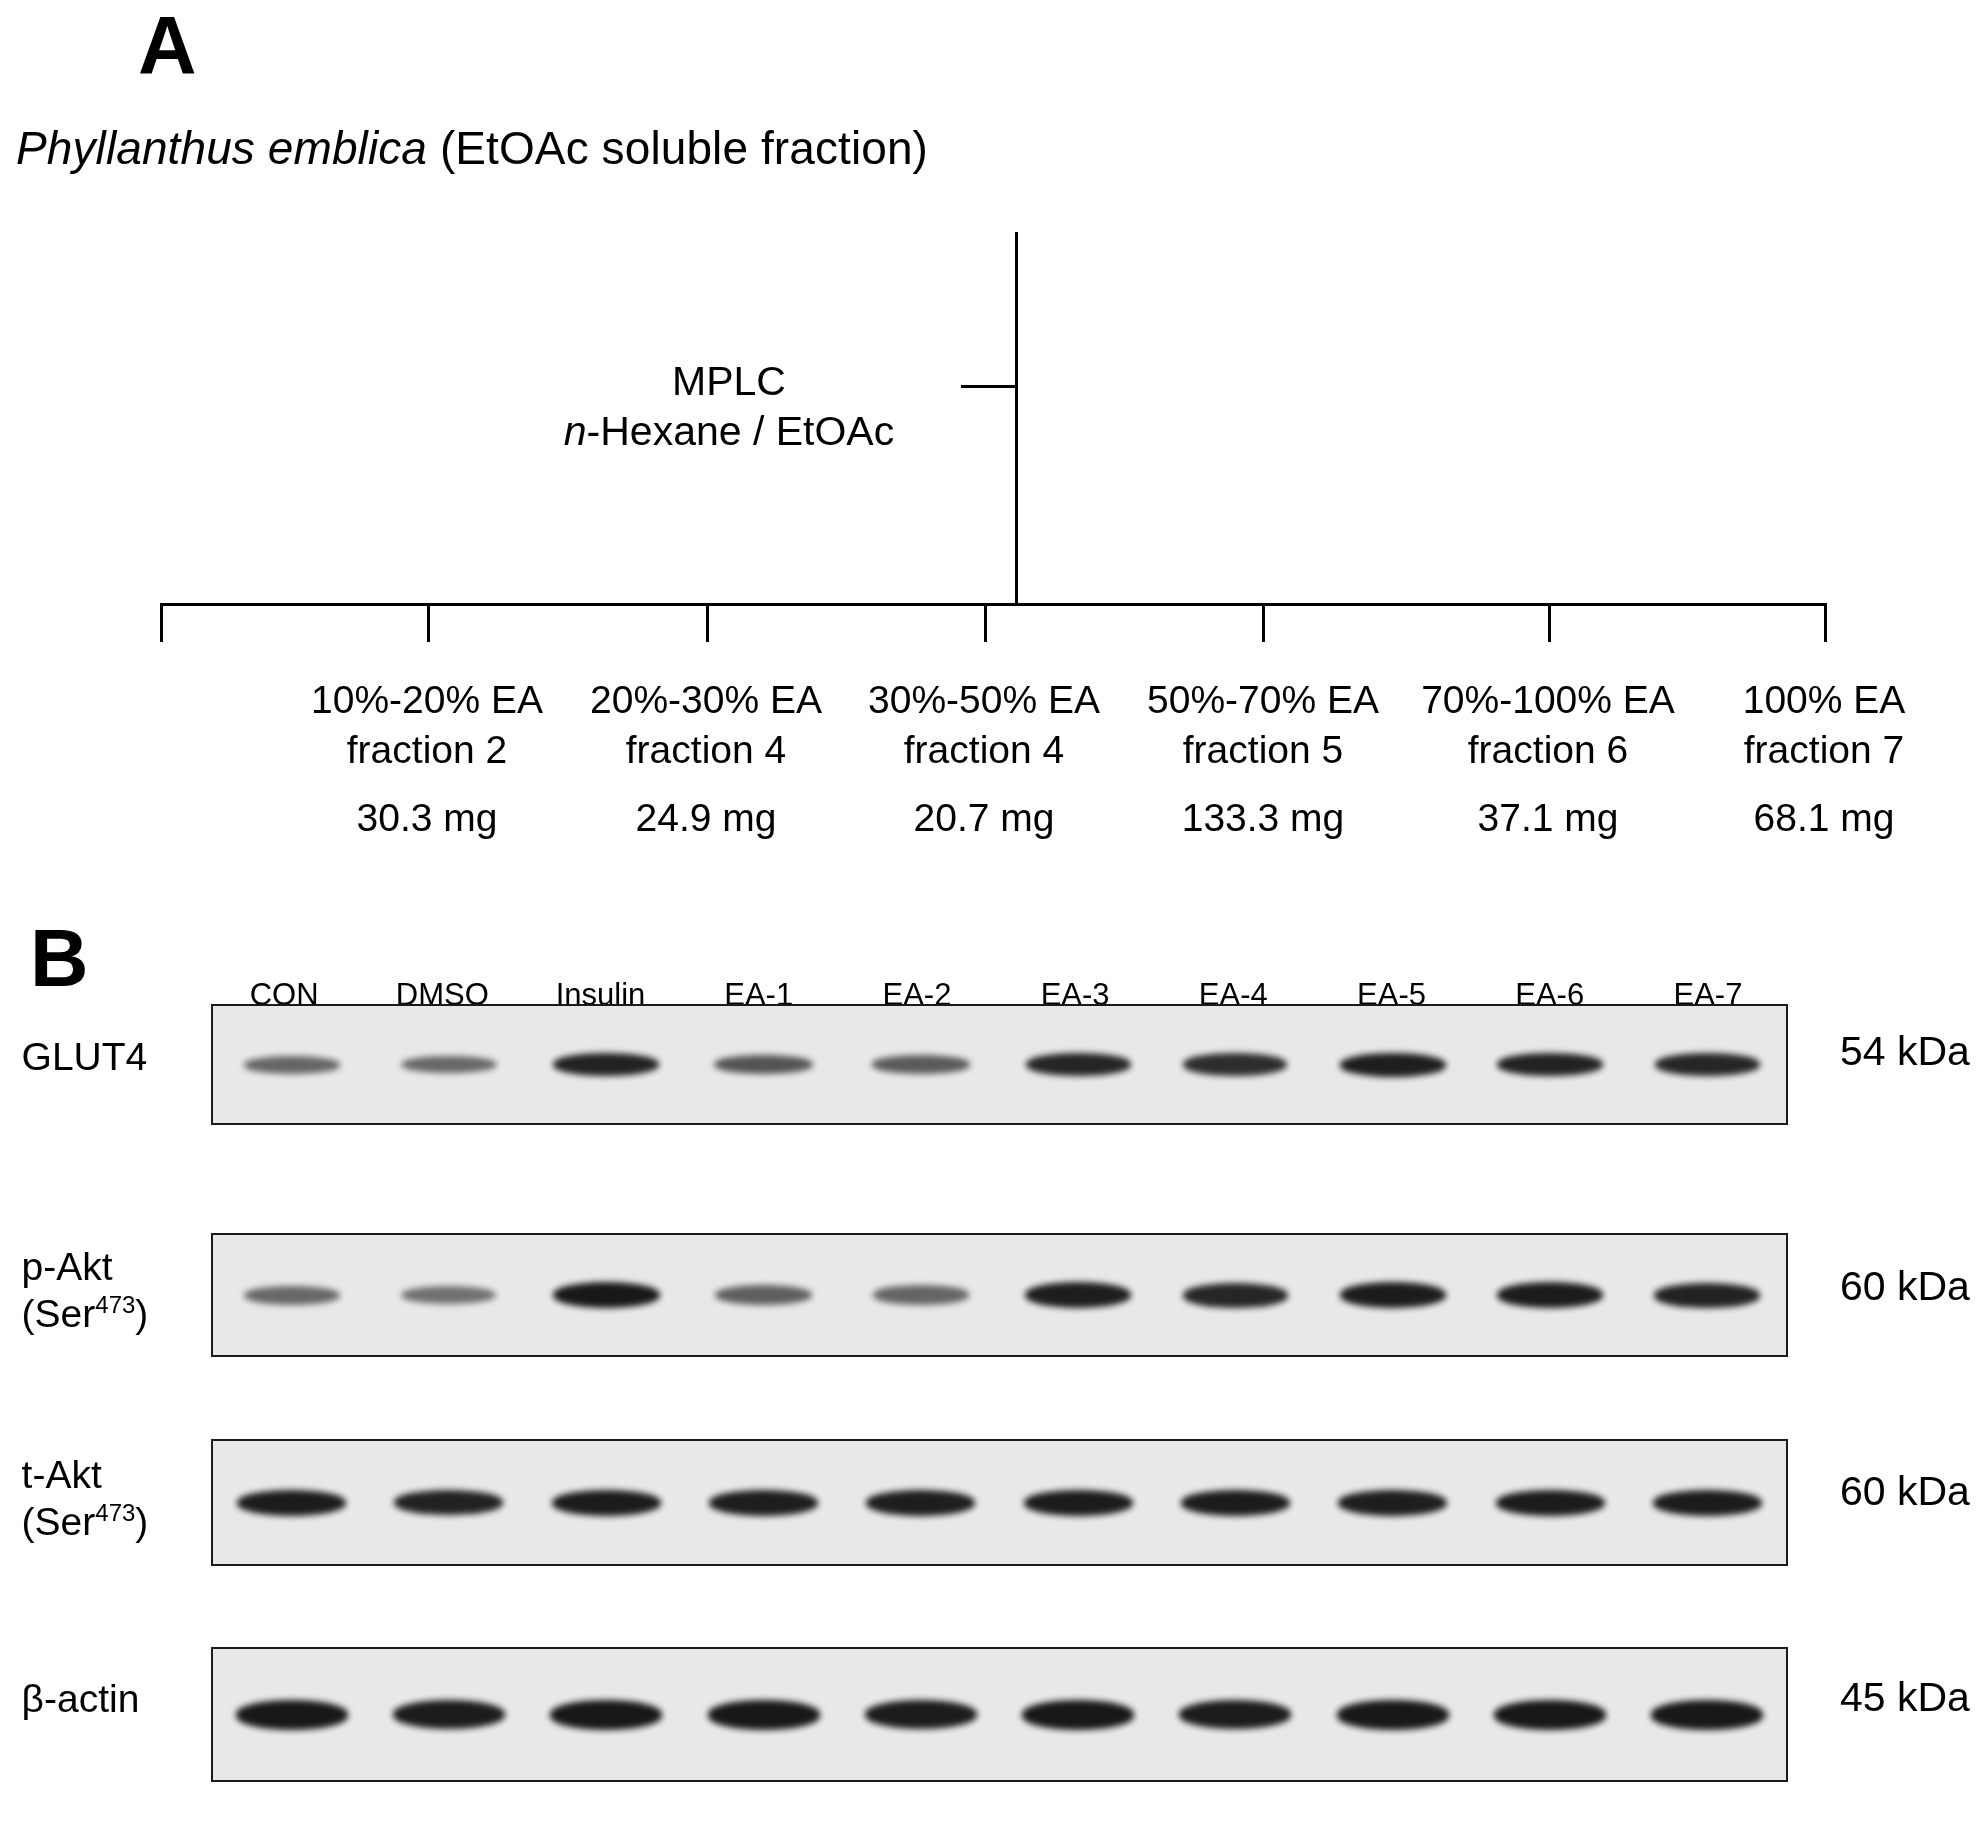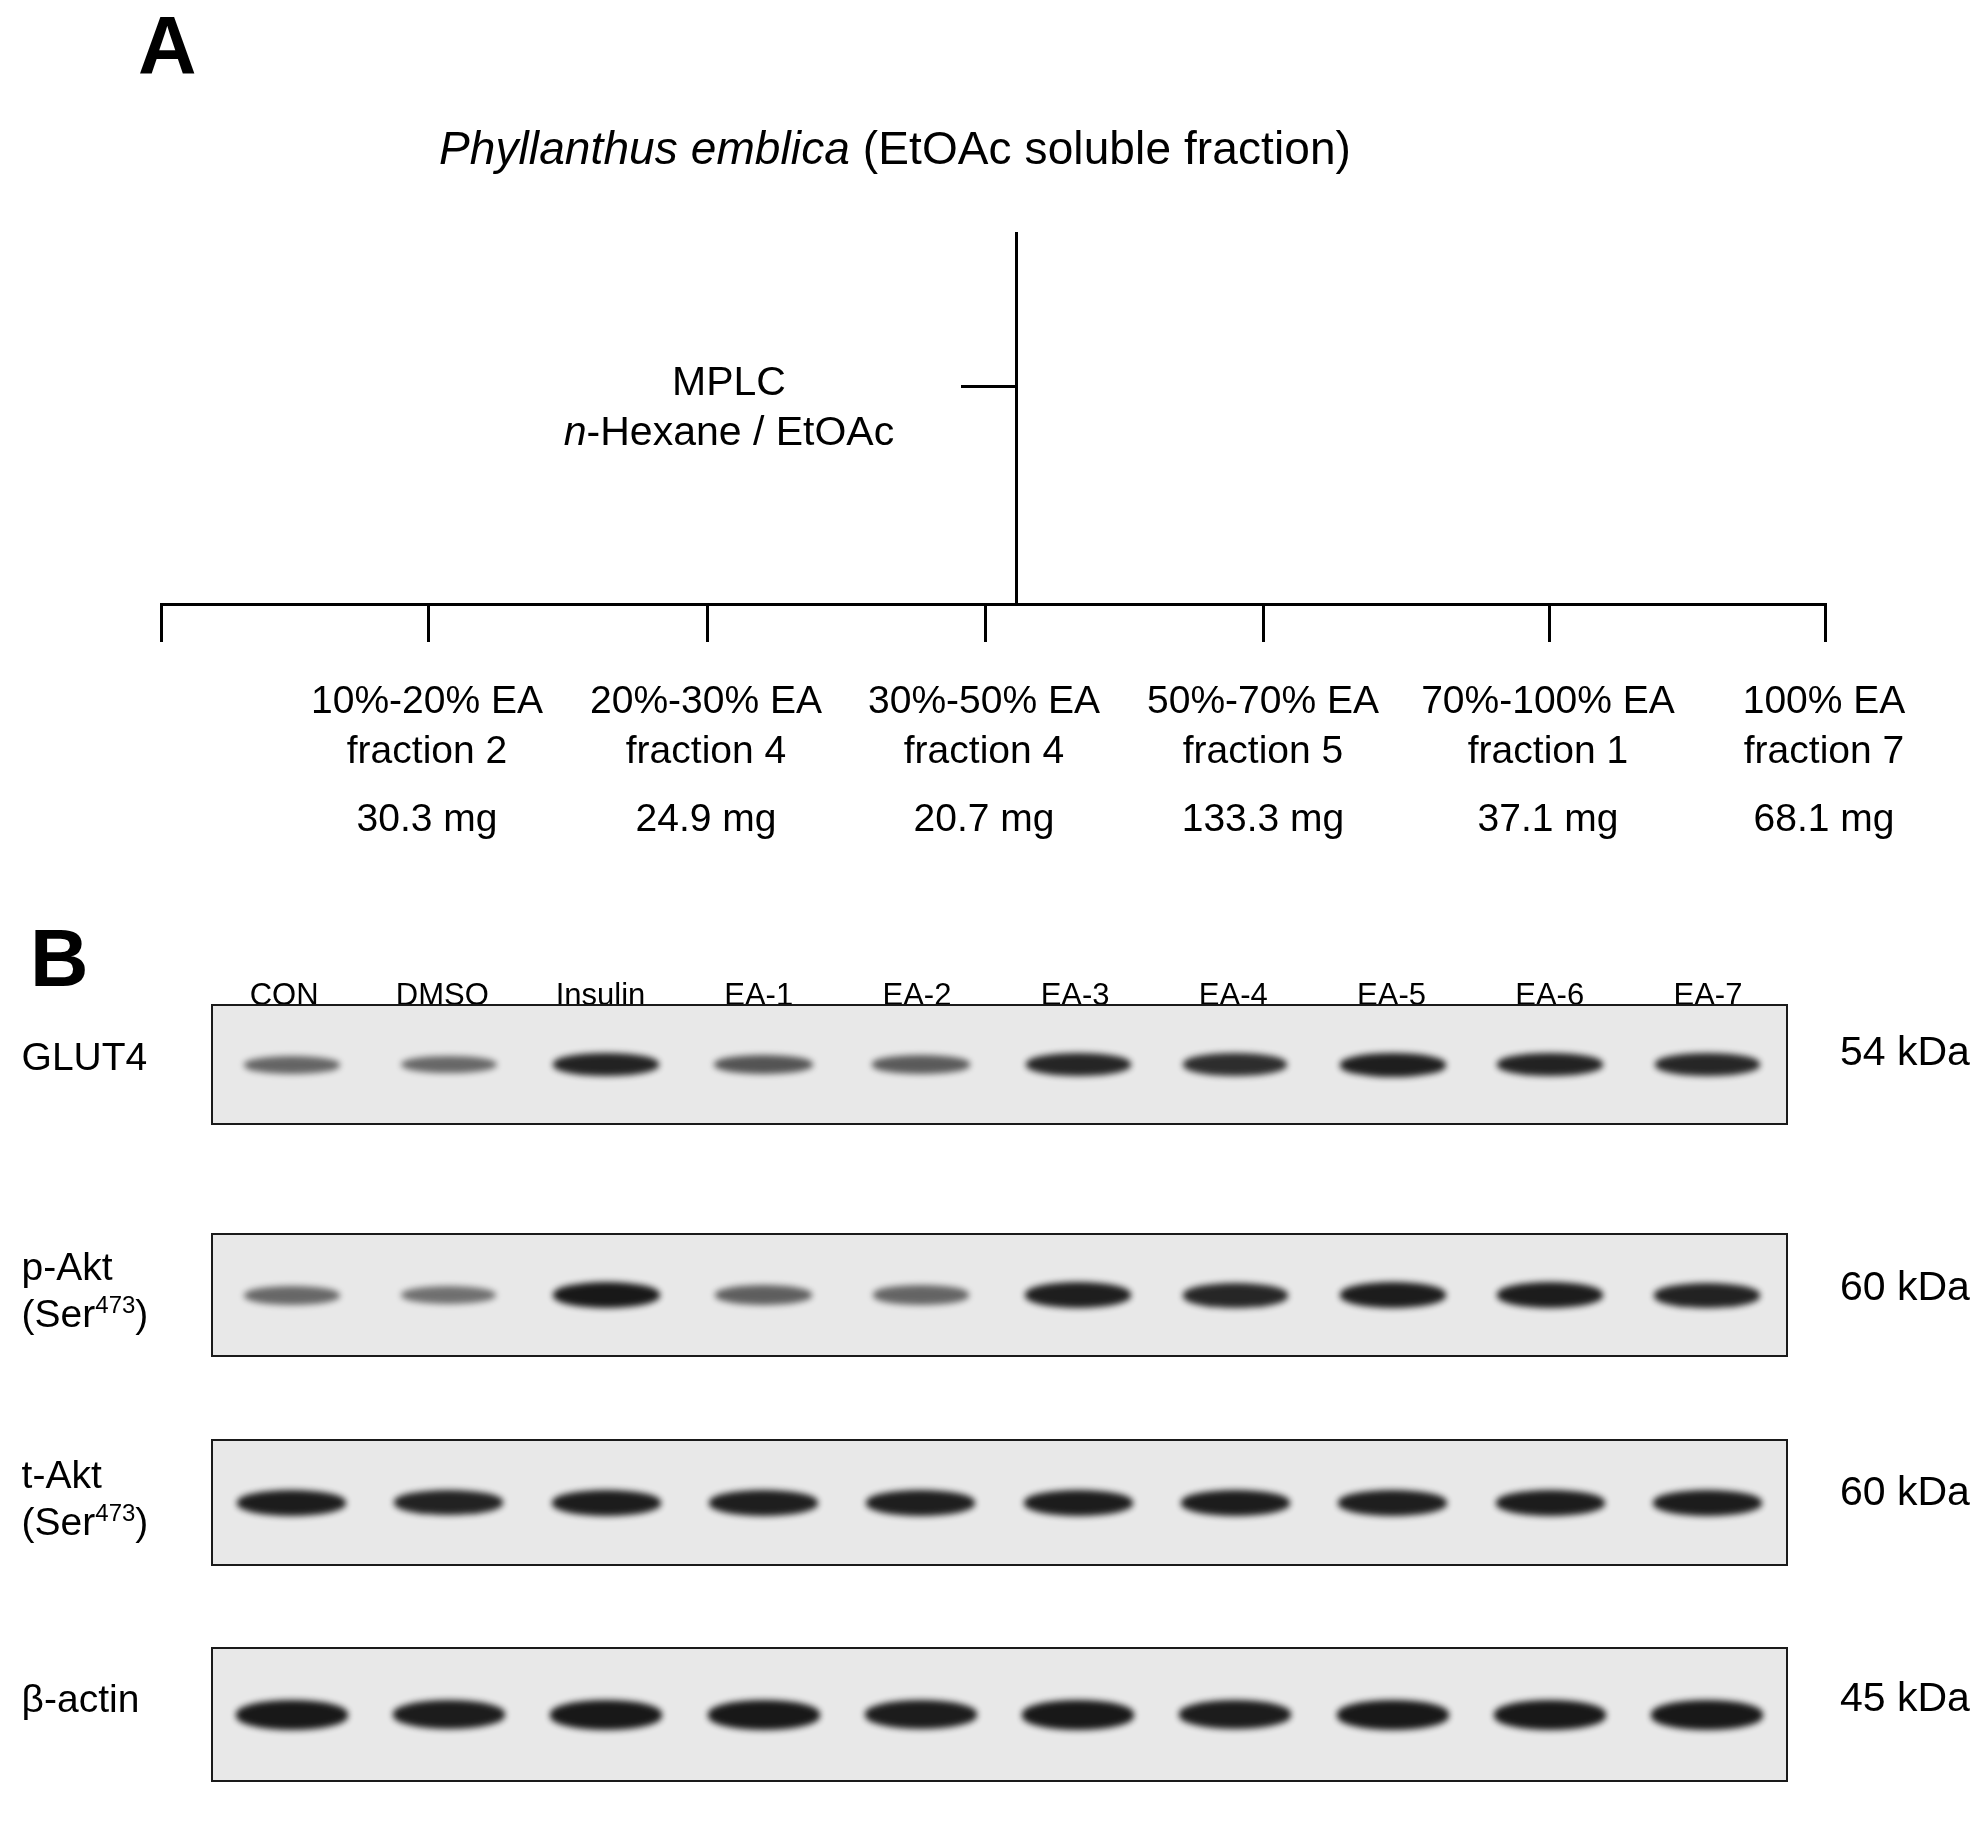--- a/index.html
+++ b/index.html
@@ -29,23 +29,24 @@
     font-weight: bold;
     line-height: 1;
   }
   #panel-a-letter { left: 138px; top: 5.4px; }
   #panel-b-letter { left: 30px; top: 918px; }
 
   #scheme-title {
     position: absolute;
     left: 0; top: 121px;
     width: 1790px;
-    text-align: center;
+    text-align: left;
     font-size: 46px;
     letter-spacing: 0.1px;
+    padding-left: 16px;
   }
   #scheme-title .sp { font-style: italic; }
 
   
   #trunk {
     position: absolute;
     left: 1015px;
     top: 232px;
     width: 3.2px;
     height: 373px;
@@ -217,21 +218,21 @@
     <span>fraction 4</span>
     <span class="mass">20.7 mg</span>
   </div>
   <div class="frac" style="left:1136px">
     <span>50%-70% EA</span><br>
     <span>fraction 5</span>
     <span class="mass">133.3 mg</span>
   </div>
   <div class="frac" style="left:1421px">
     <span>70%-100% EA</span><br>
-    <span>fraction 1</span>
+    <span>fraction 6</span>
     <span class="mass">37.1 mg</span>
   </div>
   <div class="frac" style="left:1697px">
     <span>100% EA</span><br>
     <span>fraction 7</span>
     <span class="mass">68.1 mg</span>
   </div>
 </div>
 
 <div class="panel-letter" id="panel-b-letter">B</div>

